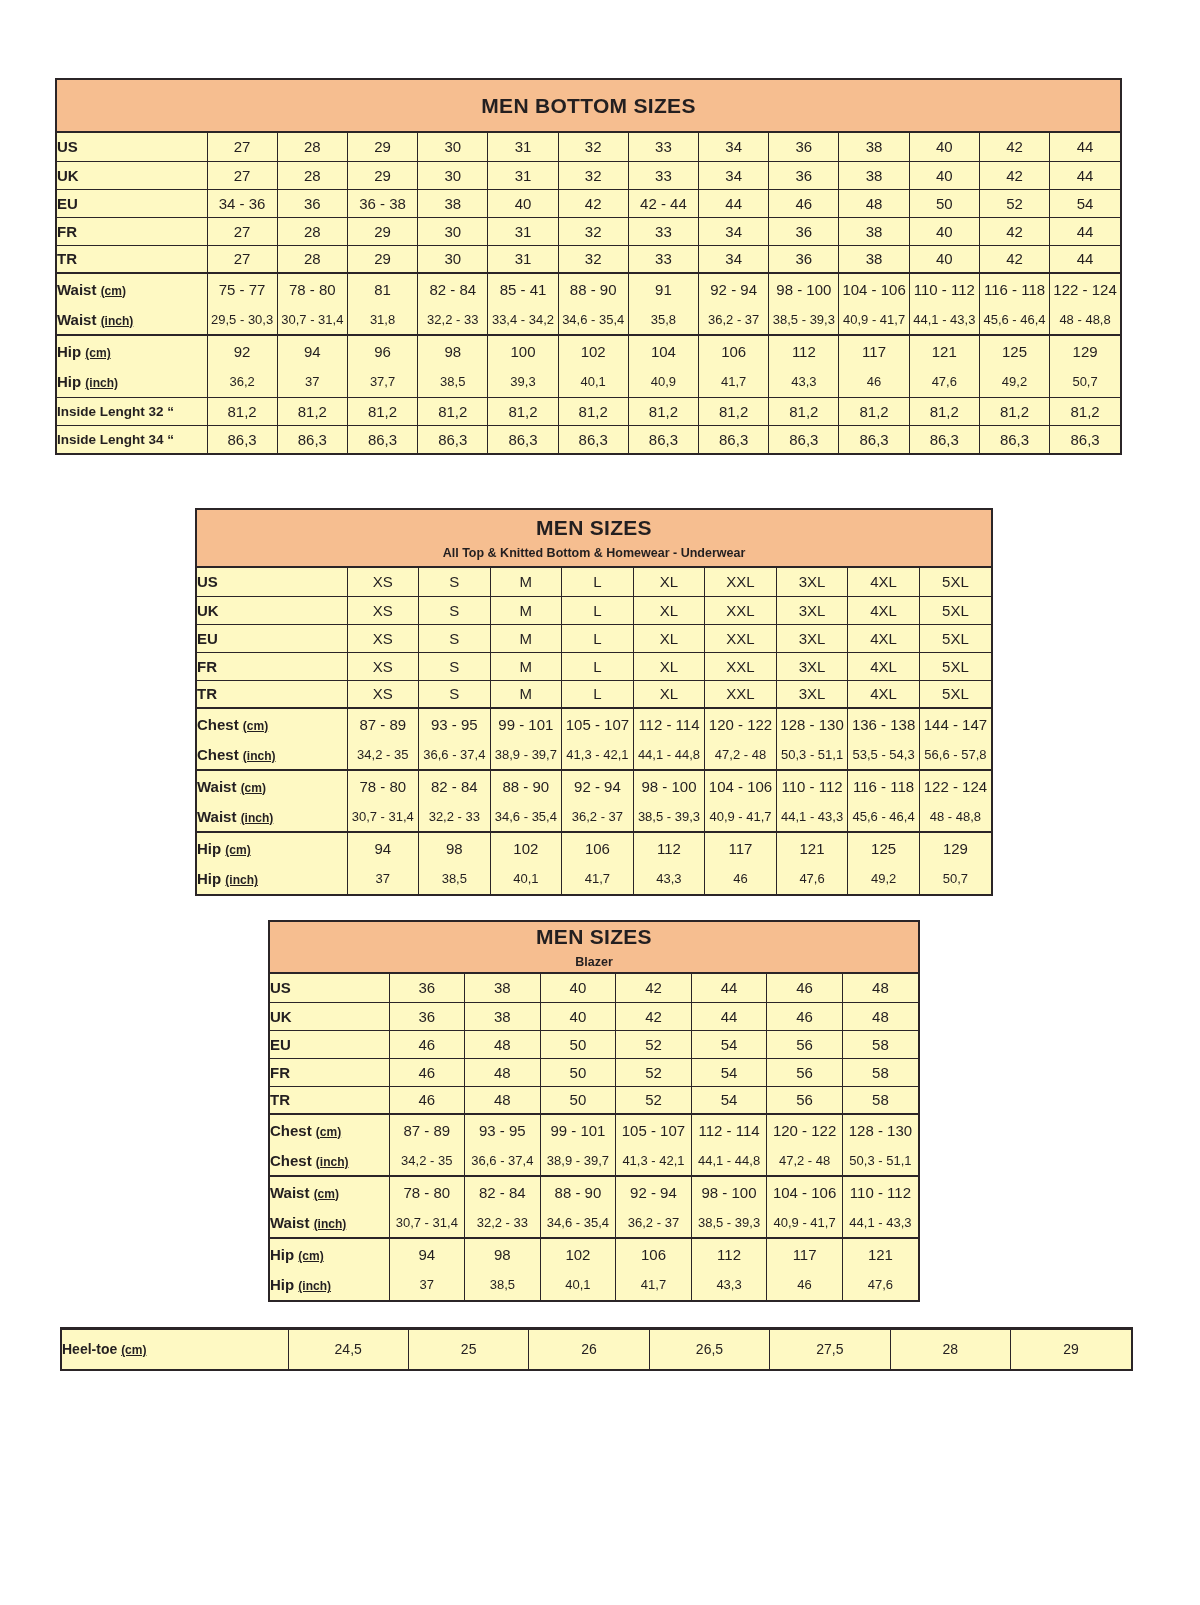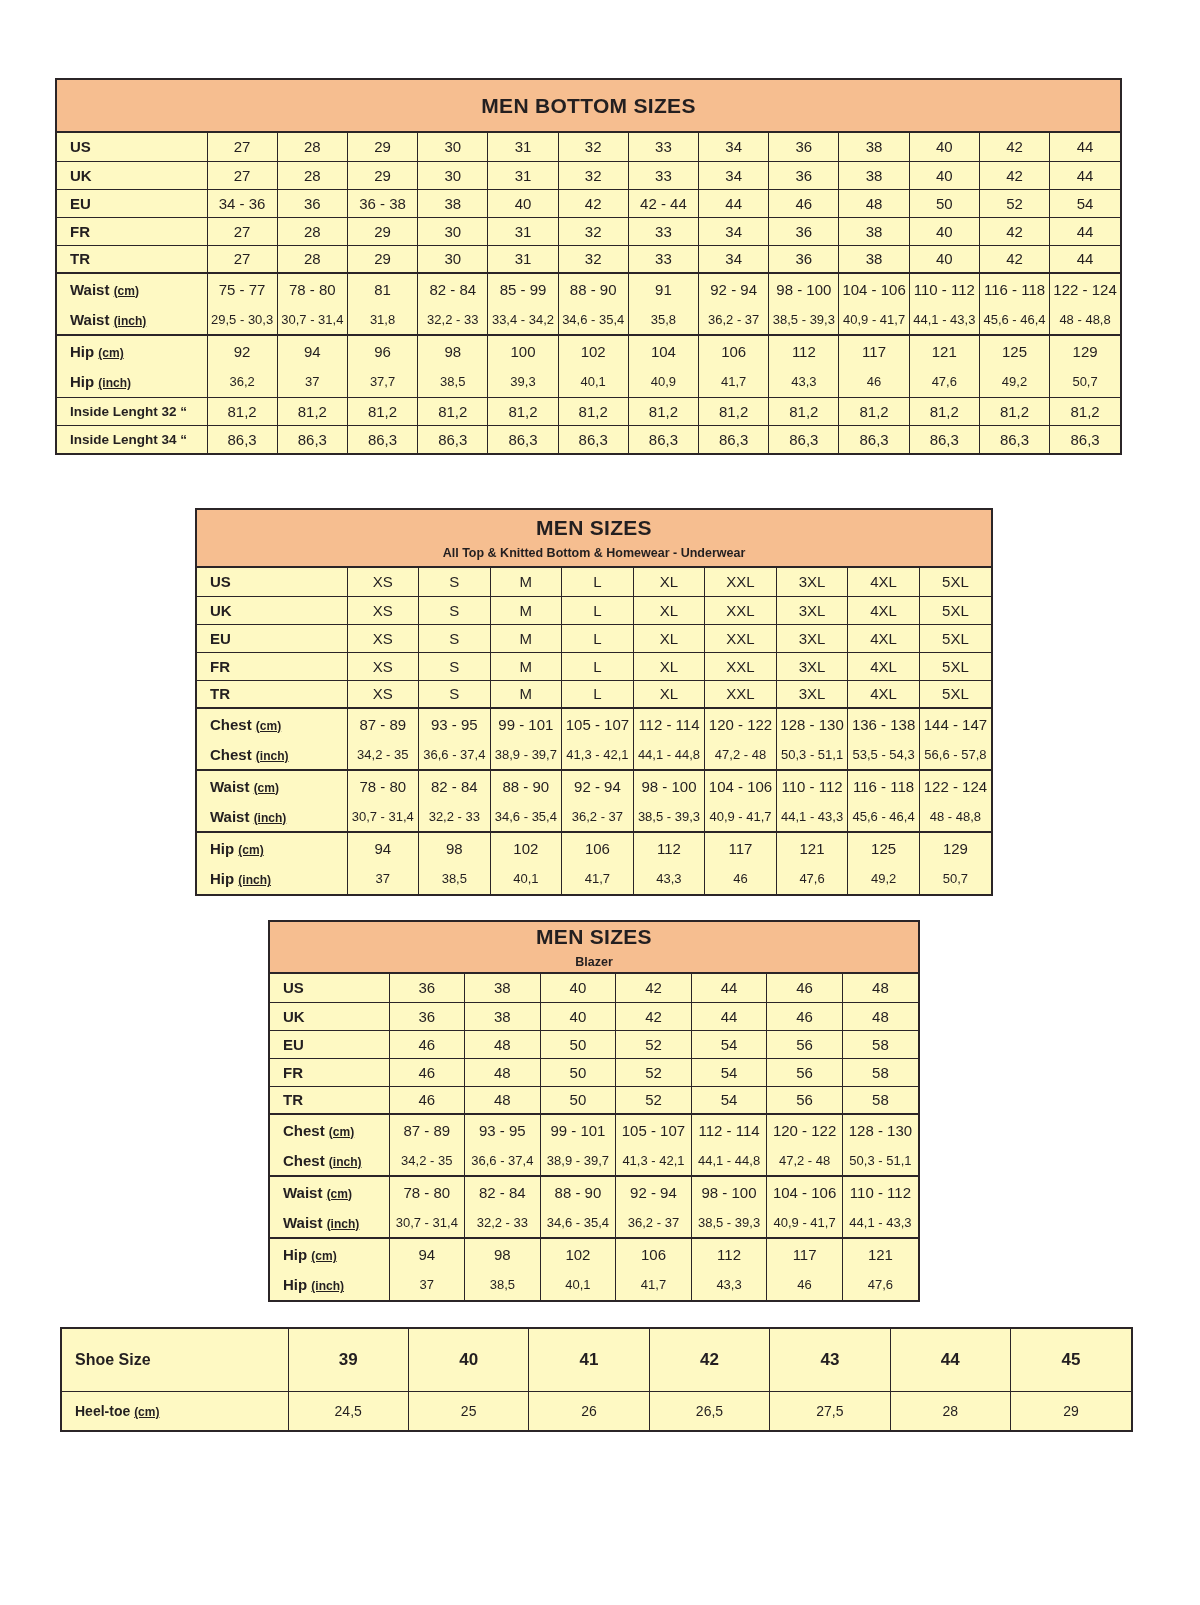--- a/index.html
+++ b/index.html
@@ -30,21 +30,21 @@
 
   table{border-collapse:collapse;table-layout:fixed;width:100%;}
   col.label-col{width:150px;}
   #t2 col.label-col{width:119px;}
   #t3 col.label-col{width:226px;}
 
   td{
     border-left:1.5px solid #2b2527;text-align:center;vertical-align:middle;
     font-size:15px;padding:0;overflow:hidden;white-space:nowrap;
   }
-  td.label-cell{border-left:none;text-align:left;padding-left:13px;font-weight:bold;font-size:15px;}
+  td.label-cell{border-left:none;text-align:left;font-weight:bold;font-size:15px;}
   td.label-cell .unit{font-size:12px;font-weight:bold;text-decoration:underline;}
   tr{height:28px;}
   tr.pair{height:31px;}
   tr.sep-thick td{border-top:2px solid #2b2527;}
   tr.sep-thin td{border-top:1.5px solid #2b2527;}
   tr.small td{font-size:13px;}
   tr.small td.label-cell{font-size:15px;}
   tr.label-sm td.label-cell{font-size:13.5px;}
   tr.boldvals td{font-weight:bold;font-size:17px;}
   #t3 tr:first-child{height:62px;}
@@ -156,21 +156,21 @@
           <td class="data-cell">40</td>
           <td class="data-cell">42</td>
           <td class="data-cell">44</td>
         </tr>
         <tr class="sep-thick pair">
           <td class="label-cell">Waist <span class="unit">(cm)</span></td>
           <td class="data-cell">75 - 77</td>
           <td class="data-cell">78 - 80</td>
           <td class="data-cell">81</td>
           <td class="data-cell">82 - 84</td>
-          <td class="data-cell">85 - 99</td>
+          <td class="data-cell">85 - 41</td>
           <td class="data-cell">88 - 90</td>
           <td class="data-cell">91</td>
           <td class="data-cell">92 - 94</td>
           <td class="data-cell">98 - 100</td>
           <td class="data-cell">104 - 106</td>
           <td class="data-cell">110 - 112</td>
           <td class="data-cell">116 - 118</td>
           <td class="data-cell">122 - 124</td>
         </tr>
         <tr class="pair small">
@@ -546,30 +546,20 @@
         <col class="label-col">
         <col>
         <col>
         <col>
         <col>
         <col>
         <col>
         <col>
       </colgroup>
       <tbody>
-        <tr class="boldvals">
-          <td class="label-cell">Shoe Size</td>
-          <td class="data-cell">39</td>
-          <td class="data-cell">40</td>
-          <td class="data-cell">41</td>
-          <td class="data-cell">42</td>
-          <td class="data-cell">43</td>
-          <td class="data-cell">44</td>
-          <td class="data-cell">45</td>
-        </tr>
         <tr class="sep-thin">
           <td class="label-cell">Heel-toe <span class="unit">(cm)</span></td>
           <td class="data-cell">24,5</td>
           <td class="data-cell">25</td>
           <td class="data-cell">26</td>
           <td class="data-cell">26,5</td>
           <td class="data-cell">27,5</td>
           <td class="data-cell">28</td>
           <td class="data-cell">29</td>
         </tr>

